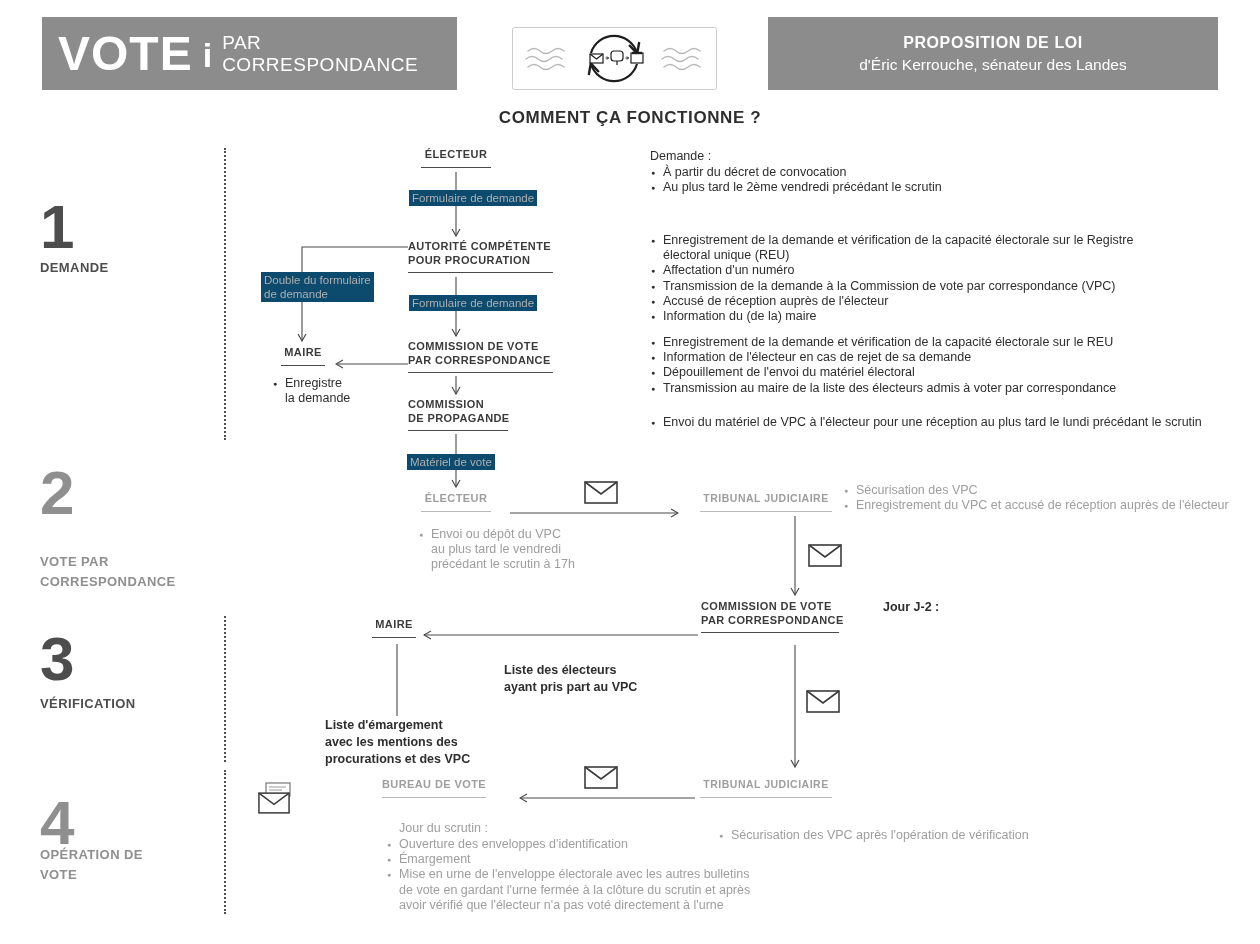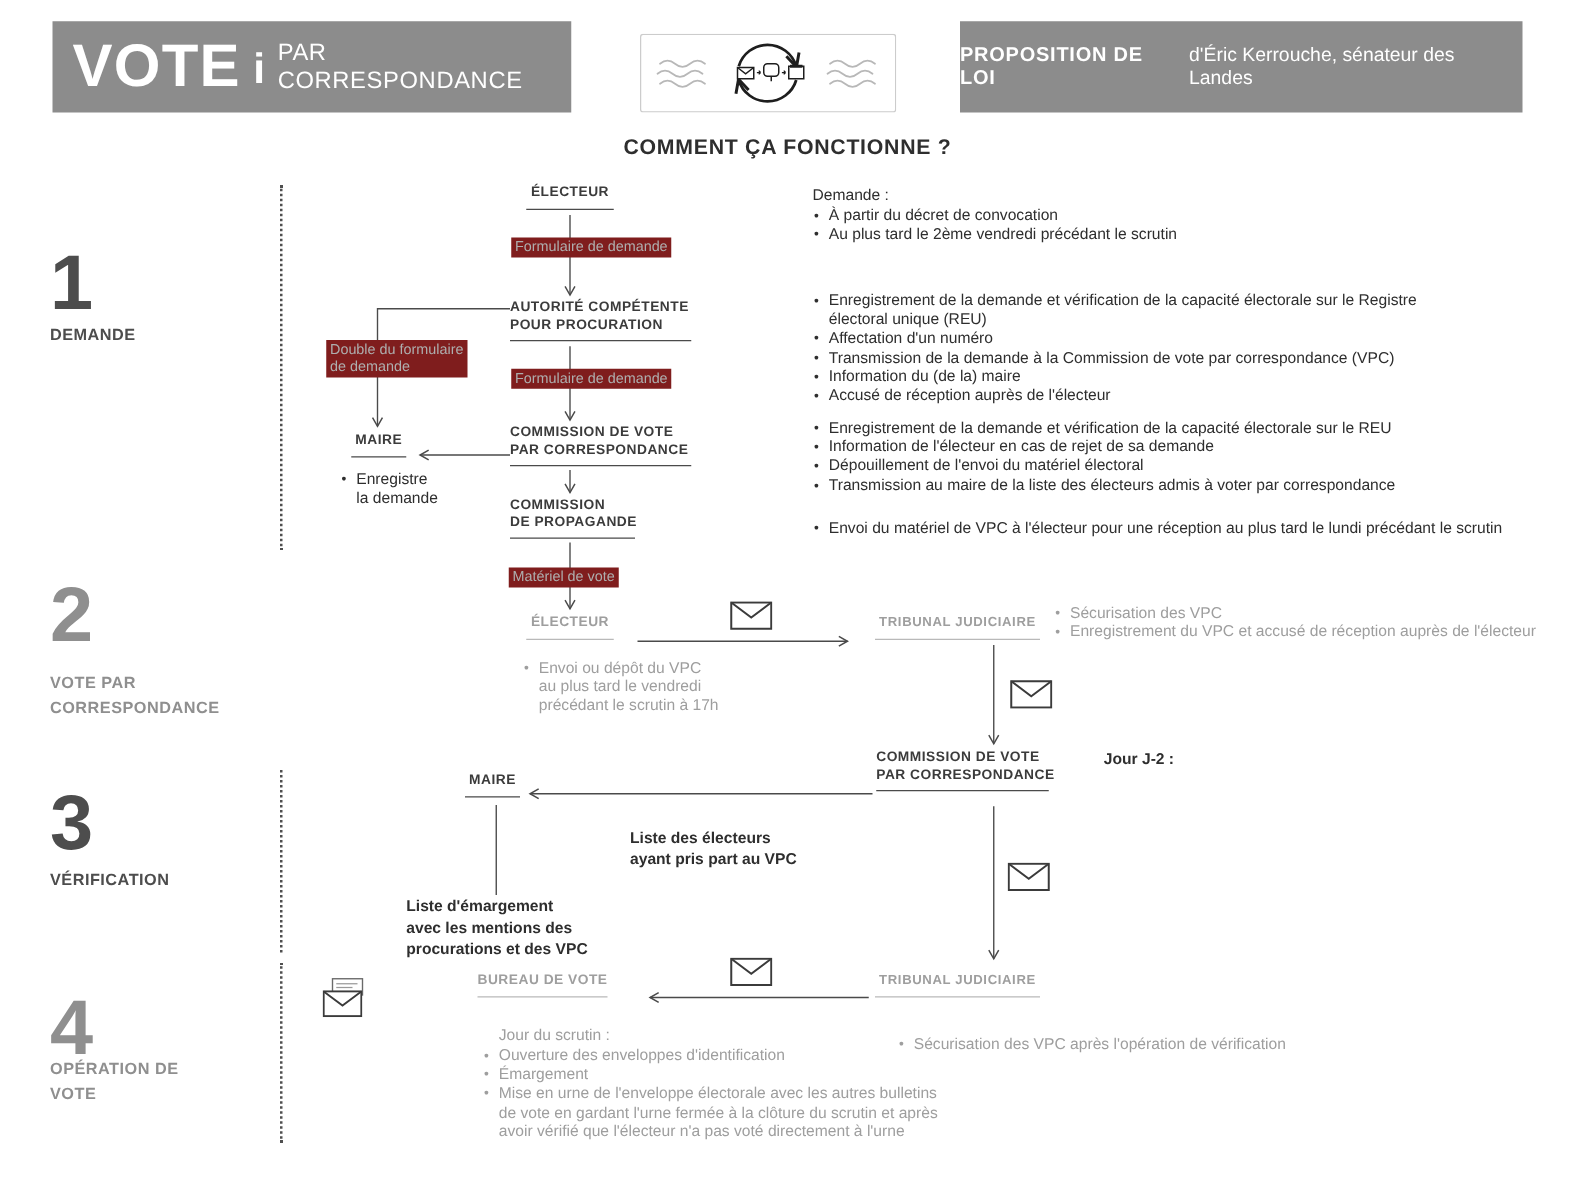--- a/index.html
+++ b/index.html
@@ -9,40 +9,40 @@
   .abs { position:absolute; }
   .z2 { z-index:2; }
   .overlay { position:absolute; left:0; top:0; z-index:1; pointer-events:none; }
 
   
   .graybox { background:#8c8c8c; color:#ffffff; }
   .logo-box { left:42px; top:17px; width:415px; height:73px; display:flex; align-items:center; padding-left:16px; gap:10px; }
   .logo-title { font-size:48px; font-weight:bold; letter-spacing:1px; line-height:1; }
   .logo-sep { font-size:34px; font-weight:bold; line-height:1; margin-top:2px; }
   .logo-sub { font-size:19px; line-height:22px; letter-spacing:.5px; white-space:pre-line; }
-  .prop-box { left:768px; top:17px; width:450px; height:73px; display:flex; justify-content:center; align-items:center; gap:4px; }
+  .prop-box { left:768px; top:17px; width:450px; height:73px; display:flex; flex-direction:column; justify-content:center; align-items:center; gap:4px; }
   .prop-title { font-size:16px; font-weight:bold; letter-spacing:.6px; }
   .prop-author { font-size:15.5px; }
   .question { left:0; top:108px; width:1260px; text-align:center; font-size:17px; font-weight:bold; letter-spacing:.6px; color:#2e2e2e; }
 
   
   .step-number { font-size:62px; font-weight:bold; line-height:1; }
   .step-label { font-size:13px; font-weight:bold; letter-spacing:.4px; line-height:20px; }
   .c-dark { color:#4d4d4d; } .c-gray { color:#8f8f8f; }
   .dotline { width:0; border-left:2px dotted #4f4f4f; }
 
   
   .node { font-size:11px; font-weight:bold; letter-spacing:.4px; color:#3b3b3b;
           padding-bottom:5px; border-bottom:1.5px solid #4a4a4a; line-height:13.5px; white-space:pre; }
   .node.center { text-align:center; }
   .node.gray { color:#9e9e9e; border-color:#b9b9b9; }
   .node.small { font-size:10.5px; letter-spacing:.5px; }
 
   
-  .edge-label { font-size:11.5px; color:#aeaeae; line-height:14px; white-space:pre-line; background:#7f1d1d; padding:1px 3px; }
+  .edge-label { font-size:11.5px; color:#aeaeae; line-height:14px; white-space:pre-line; background:#0c4a6e; padding:1px 3px; }
   .lines-bold { font-size:12.5px; font-weight:bold; color:#2e2e2e; line-height:17px; white-space:pre-line;margin-top:44px; }
   .bg-white { background:#ffffff; padding:1px 3px; }
 
   
   .block-title { font-size:12.5px; line-height:16px; color:#2e2e2e; margin-bottom:1px; }
   .block-title.bold { font-weight:bold; }
   .block-title.indent { margin-left:13px; }
   .bullets .bullet-item { position:relative; padding-left:13px; font-size:12.5px; color:#2e2e2e;
                           line-height:15.2px; white-space:pre-line; }
   .bullet-item::before { content:"●"; position:absolute; left:1px; top:4px; font-size:7px; line-height:7px; }
@@ -134,21 +134,21 @@
     <div class="prop-title">PROPOSITION DE LOI</div>
     <div class="prop-author">d'Éric Kerrouche, sénateur des Landes</div>
   </div>
 
   <div class="abs question z2">COMMENT ÇA FONCTIONNE ?</div>
 
   <div class="abs step-number c-dark z2" style="left:40px;top:196px">1</div>
   <div class="abs step-label c-dark z2" style="left:40px;top:258px">DEMANDE</div>
 
   <div class="abs step-number c-gray z2" style="left:40px;top:462px">2</div>
-  <div class="abs step-label c-gray z2" style="left:40px;top:536px;width:180px">VOTE PAR CORRESPONDANCE</div>
+  <div class="abs step-label c-gray z2" style="left:40px;top:552px;width:180px">VOTE PAR CORRESPONDANCE</div>
 
   <div class="abs step-number c-dark z2" style="left:40px;top:628px">3</div>
   <div class="abs step-label c-dark z2" style="left:40px;top:694px">VÉRIFICATION</div>
 
   <div class="abs step-number c-gray z2" style="left:40px;top:792px">4</div>
   <div class="abs step-label c-gray z2" style="left:40px;top:845px;width:130px">OPÉRATION DE VOTE</div>
 
   <div class="abs dotline" style="left:224px;top:148px;height:292px"></div>
   <div class="abs dotline" style="left:224px;top:616px;height:146px"></div>
   <div class="abs dotline" style="left:224px;top:770px;height:144px"></div>
@@ -179,22 +179,22 @@
     <div class="bullets">
         <div class="bullet-item">À partir du décret de convocation</div>
         <div class="bullet-item">Au plus tard le 2ème vendredi précédant le scrutin</div>
       </div>
   </div>
   <div class="abs bullets z2" style="left:650px;top:233px">
       <div class="bullet-item">Enregistrement de la demande et vérification de la capacité électorale sur le Registre
 électoral unique (REU)</div>
       <div class="bullet-item">Affectation d'un numéro</div>
       <div class="bullet-item">Transmission de la demande à la Commission de vote par correspondance (VPC)</div>
+      <div class="bullet-item">Accusé de réception auprès de l'électeur</div>
       <div class="bullet-item">Information du (de la) maire</div>
-      <div class="bullet-item">Accusé de réception auprès de l'électeur</div>
     </div>
   <div class="abs bullets z2" style="left:650px;top:335px">
       <div class="bullet-item">Enregistrement de la demande et vérification de la capacité électorale sur le REU</div>
       <div class="bullet-item">Information de l'électeur en cas de rejet de sa demande</div>
       <div class="bullet-item">Dépouillement de l'envoi du matériel électoral</div>
       <div class="bullet-item">Transmission au maire de la liste des électeurs admis à voter par correspondance</div>
     </div>
   <div class="abs bullets z2" style="left:650px;top:415px">
       <div class="bullet-item">Envoi du matériel de VPC à l'électeur pour une réception au plus tard le lundi précédant le scrutin</div>
     </div>

